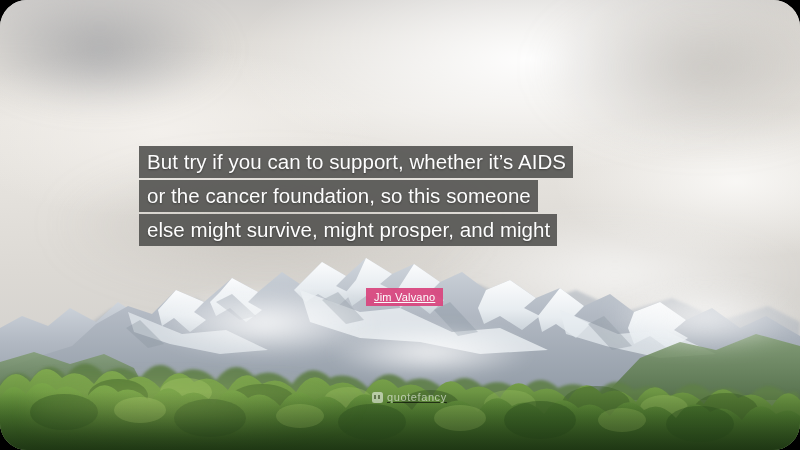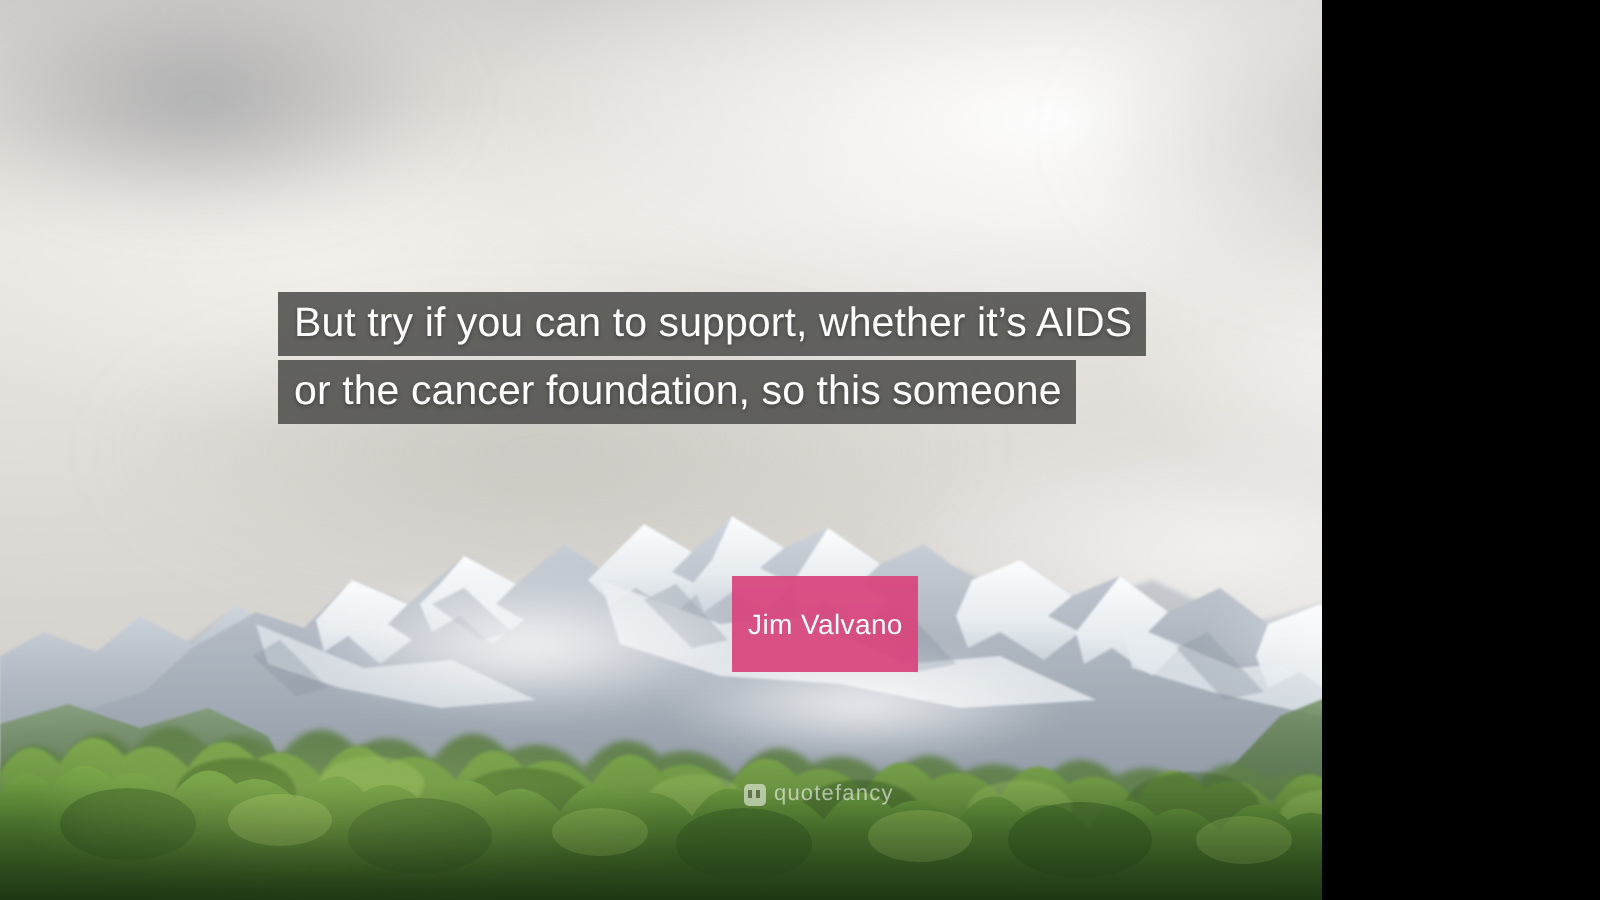--- a/index.html
+++ b/index.html
@@ -6,24 +6,25 @@
     margin: 0;
     padding: 0;
     background: #000;
   }
   body {
     font-family: "Liberation Sans", sans-serif;
   }
 
   .canvas {
     position: relative;
-    width: 661px;
+    width: 800px;
     height: 450px;
     overflow: hidden;
     background: #d8d6d2;
+    border-radius: 27px;
   }
 
   
   .sky {
     position: absolute;
     left: 0; top: 0;
     width: 800px; height: 330px;
     background:
       radial-gradient(ellipse 420px 160px at 66% 18%, rgba(255,255,255,0.95) 0%, rgba(255,255,255,0) 70%),
       radial-gradient(ellipse 300px 120px at 20% 40%, rgba(244,241,237,0.9) 0%, rgba(244,241,237,0) 72%),
@@ -152,38 +153,40 @@
   }
   .quote-line:last-child { margin-bottom: 0; }
 
   
   .author-badge {
     position: absolute;
     left: 366px;
     top: 288px;
     height: 18px;
     line-height: 18px;
-    padding: 15px 8px;
+    padding: 0 8px;
     background: #d9457e;
     color: #ffffff;
-    font-size: 14px;
+    font-size: 11px;
     letter-spacing: 0.2px;
     white-space: nowrap;
     opacity: 0.93;
+    text-decoration: underline;
   }
 
   
   .watermark {
     position: absolute;
     left: 372px;
     top: 391px;
     display: flex;
     align-items: center;
     gap: 4px;
     opacity: 0.62;
+    text-decoration: underline;
   }
   .wm-logo {
     width: 11px; height: 11px;
     border-radius: 2.5px;
     background: rgba(255,255,255,0.85);
     position: relative;
     flex: none;
   }
   .wm-logo::before {
     content: "";
@@ -350,20 +353,21 @@
     <ellipse cx="460" cy="50" rx="26" ry="13" fill="#a8ca6a" opacity="0.34"></ellipse>
     <ellipse cx="622" cy="52" rx="24" ry="12" fill="#a0c463" opacity="0.34"></ellipse>
   </svg>
 
   <div class="forest-sun"></div>
   <div class="forest-shade"></div>
 
   <div class="quote-block">
     <span class="quote-line">But try if you can to support, whether it’s AIDS</span>
     <span class="quote-line">or the cancer foundation, so this someone</span>
+    <span class="quote-line">else might survive, might prosper, and might</span>
   </div>
 
   <div class="author-badge">Jim Valvano</div>
 
   <div class="watermark">
     <span class="wm-logo"></span>
     <span class="wm-text">quotefancy</span>
   </div>
 
 </div>

